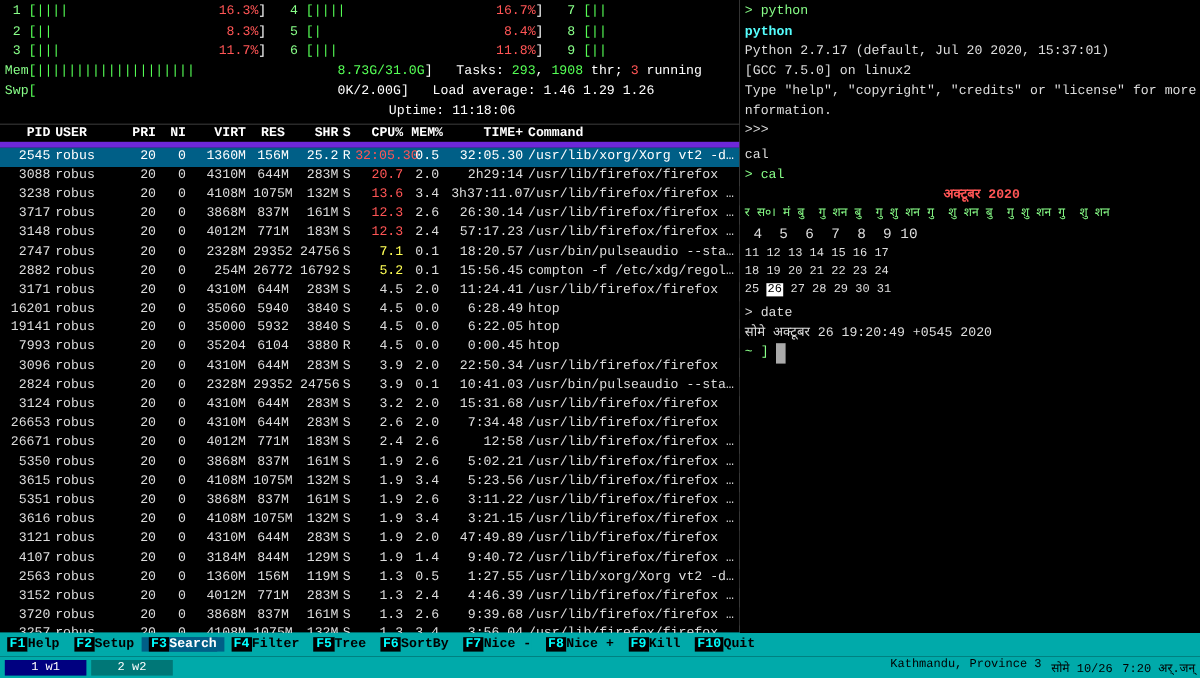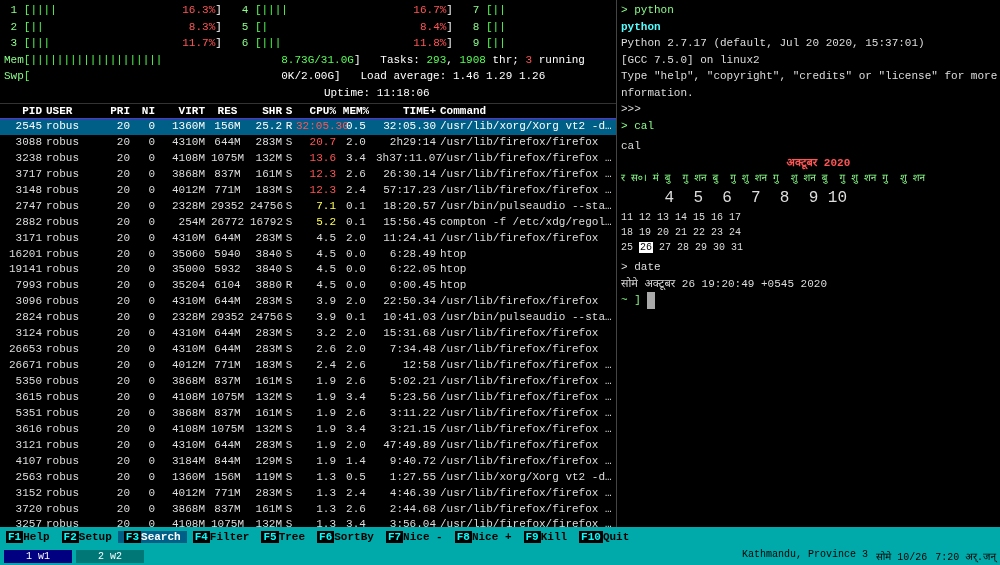--- a/index.html
+++ b/index.html
@@ -48,21 +48,21 @@
     #process-table {
       flex: 1;
       overflow-y: auto;
       overflow-x: hidden;
     }
     .table-header {
       background: #000;
       color: #fff;
       display: flex;
       padding: 1px 4px;
-      border-bottom: 1px solid #6d28d9;
+      border-bottom: 5px solid #6d28d9;
       font-weight: bold;
       white-space: nowrap;
     }
     .col-pid { width: 38px; text-align: right; }
     .col-user { width: 60px; }
     .col-pri { width: 28px; text-align: right; }
     .col-ni { width: 25px; text-align: right; }
     .col-virt { width: 50px; text-align: right; }
     .col-res { width: 45px; text-align: center; }
     .col-shr { width: 32px; text-align: right; }
@@ -527,21 +527,21 @@
       <span class="col-pid">3720</span>
       <span class="col-user" style="padding-left:4px;">robus</span>
       <span class="col-pri">20</span>
       <span class="col-ni">0</span>
       <span class="col-virt">3868M</span>
       <span class="col-res">837M</span>
       <span class="col-shr">161M</span>
       <span class="col-s">S</span>
       <span class="col-cpu" style="color:#ddd;">1.3</span>
       <span class="col-mem">2.6</span>
-      <span class="col-time">2:44.68</span>
+      <span class="col-time">9:39.68</span>
       <span class="col-cmd">/usr/lib/firefox/firefox -contentpr</span>
     </div>
         <div class="process-row">
       <span class="col-pid">3257</span>
       <span class="col-user" style="padding-left:4px;">robus</span>
       <span class="col-pri">20</span>
       <span class="col-ni">0</span>
       <span class="col-virt">4108M</span>
       <span class="col-res">1075M</span>
       <span class="col-shr">132M</span>
@@ -555,25 +555,25 @@
   </div>
 
   <div id="right-panel">
     <div class="rp-line"><span style="color:#88ff88;">&gt; python</span></div>
     <div class="rp-line" style="color:#55ffff; font-weight:bold;">python</div>
     <div class="rp-line">Python 2.7.17 (default, Jul 20 2020, 15:37:01)</div>
     <div class="rp-line">[GCC 7.5.0] on linux2</div>
     <div class="rp-line">Type "help", "copyright", "credits" or "license" for more i</div>
     <div class="rp-line">nformation.</div>
     <div class="rp-line">&gt;&gt;&gt;</div>
+    <div class="rp-line" style="margin-top:4px;">cal</div>
     <div class="rp-line"><span style="color:#88ff88;">&gt; cal</span></div>
-    <div class="rp-line" style="margin-top:4px;">cal</div>
     <div class="rp-line" style="color:#ff5555; font-weight:bold; text-align:center;">&nbsp;&nbsp;&nbsp;अक्टूबर 2020</div>
     <div class="rp-line" style="color:#88ff88; font-size:10px;">र स०। मं बु &nbsp;गु शन बु &nbsp;गु शु शन गु &nbsp;शु शन बु &nbsp;गु शु शन गु &nbsp;शु शन</div>
-    <div class="rp-line" style="font-size:16px;margin-left:34px;">&nbsp;4&nbsp; 5&nbsp; 6&nbsp; 7&nbsp; 8&nbsp; 9 10</div>
+    <div class="rp-line" style="font-size:12px;">&nbsp;4&nbsp; 5&nbsp; 6&nbsp; 7&nbsp; 8&nbsp; 9 10</div>
     <div class="rp-line" style="font-size:10px;">11 12 13 14 15 16 17</div>
     <div class="rp-line" style="font-size:10px;">18 19 20 21 22 23 24</div>
     <div class="rp-line" style="font-size:10px;">25 <span style="background:#fff;color:#000;padding:0 1px;">26</span> 27 28 29 30 31</div>
     <div class="rp-line" style="margin-top:4px;">&gt; date</div>
     <div class="rp-line">सोमे अक्टूबर 26 19:20:49 +0545 2020</div>
     <div class="rp-line"><span style="color:#88ff88;">~ ]</span> <span style="background:#aaa;width:8px;display:inline-block;">&nbsp;</span></div>
   </div>
 </div>
 
 <div id="bottom-bar">

